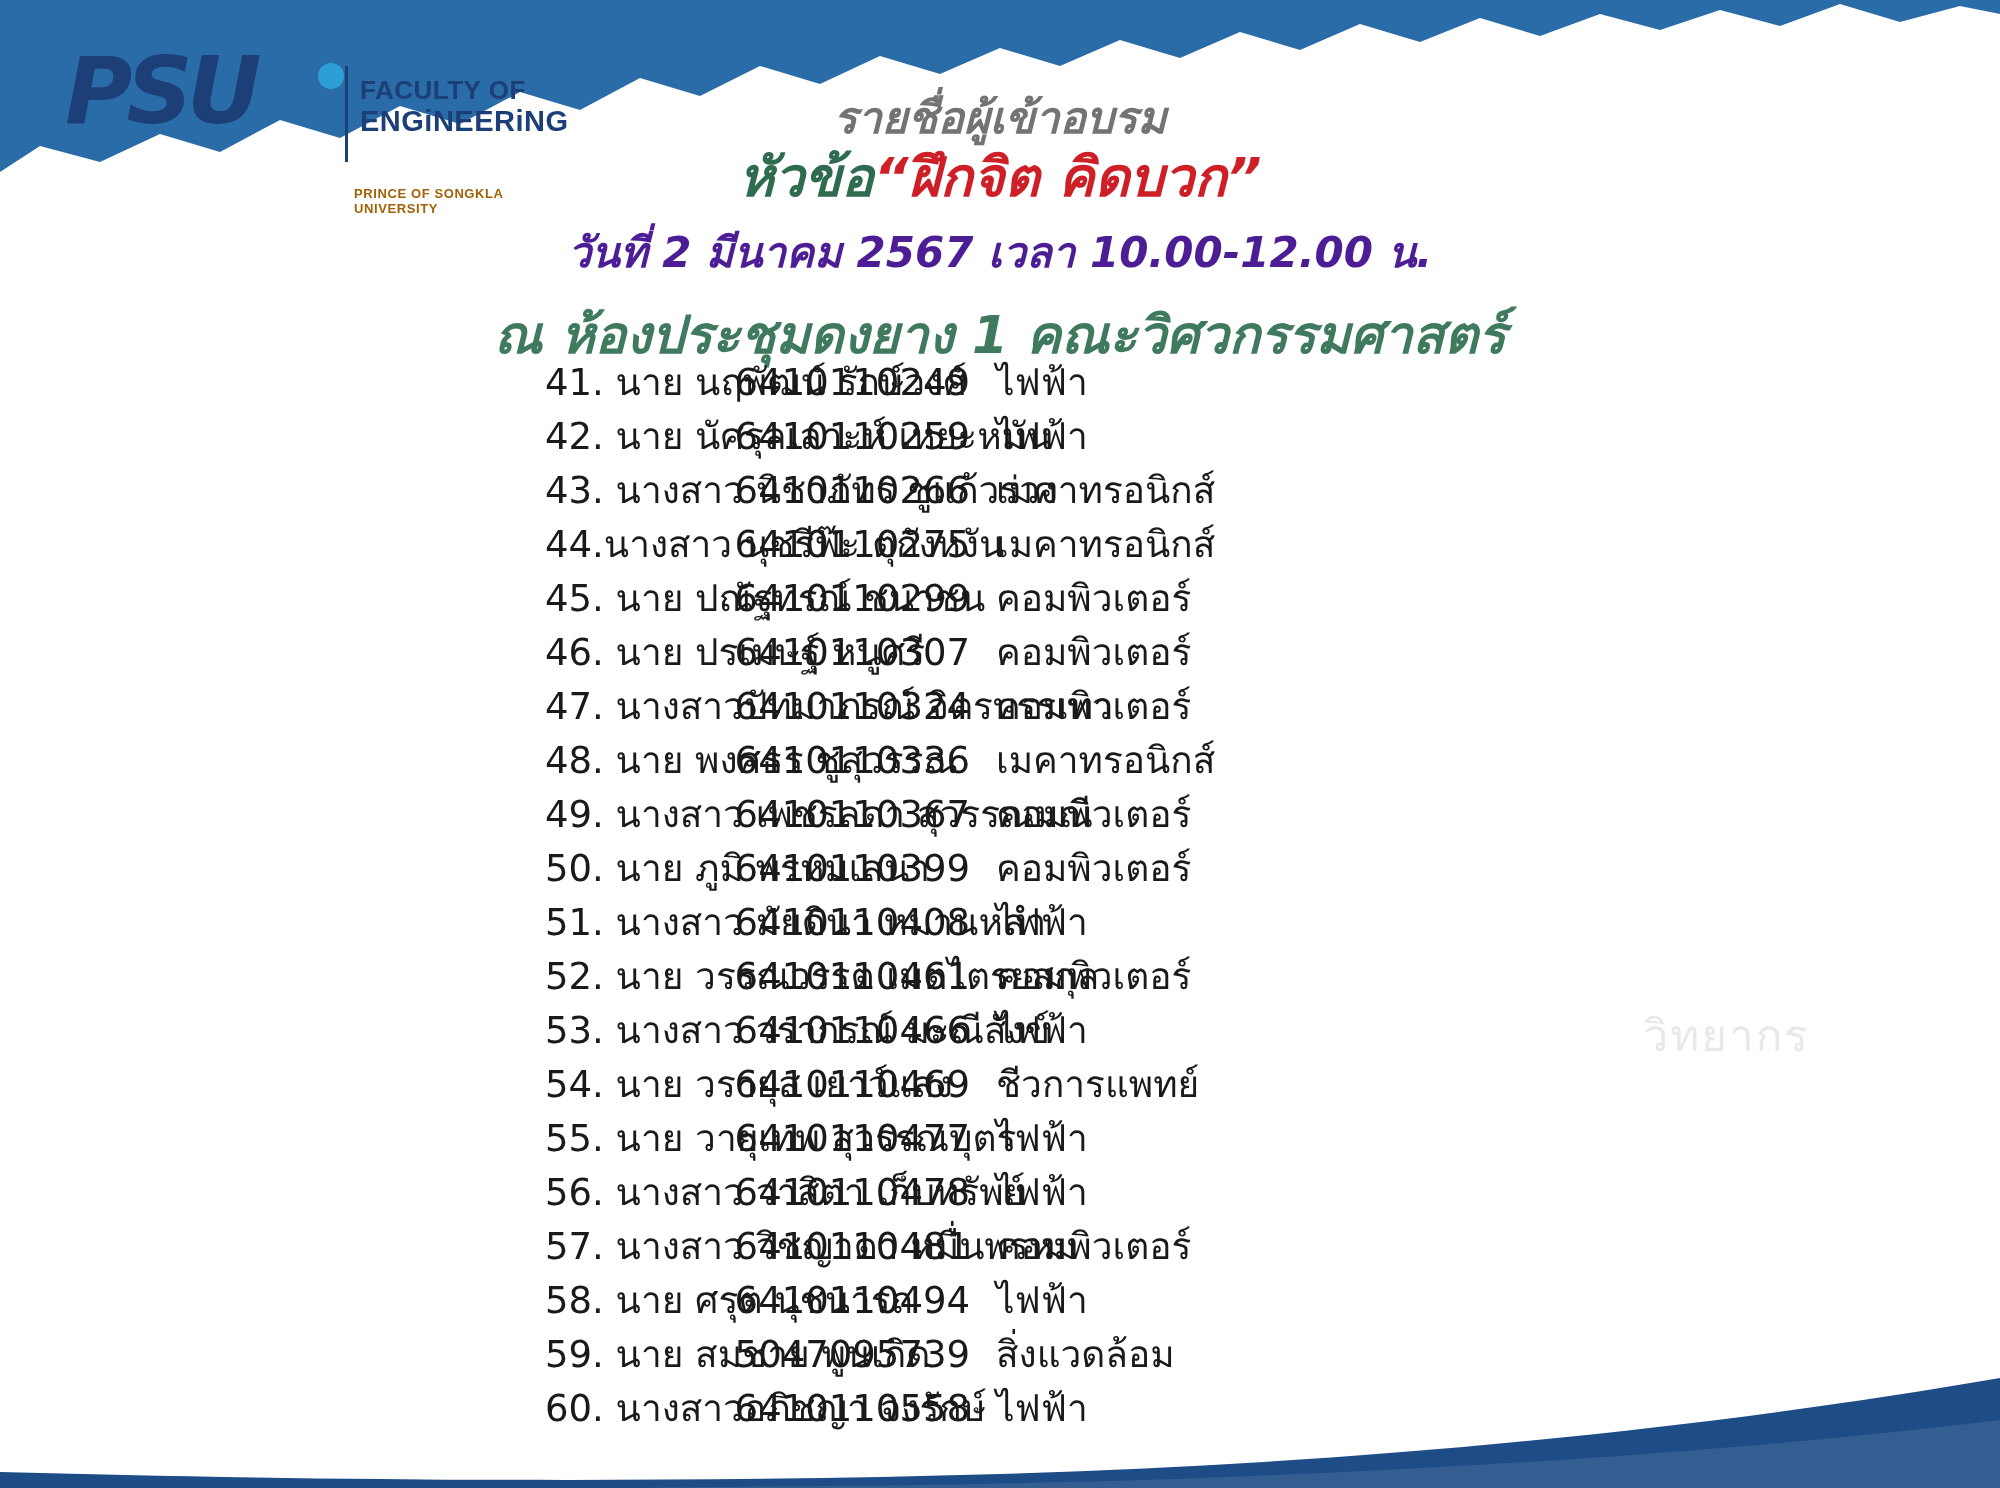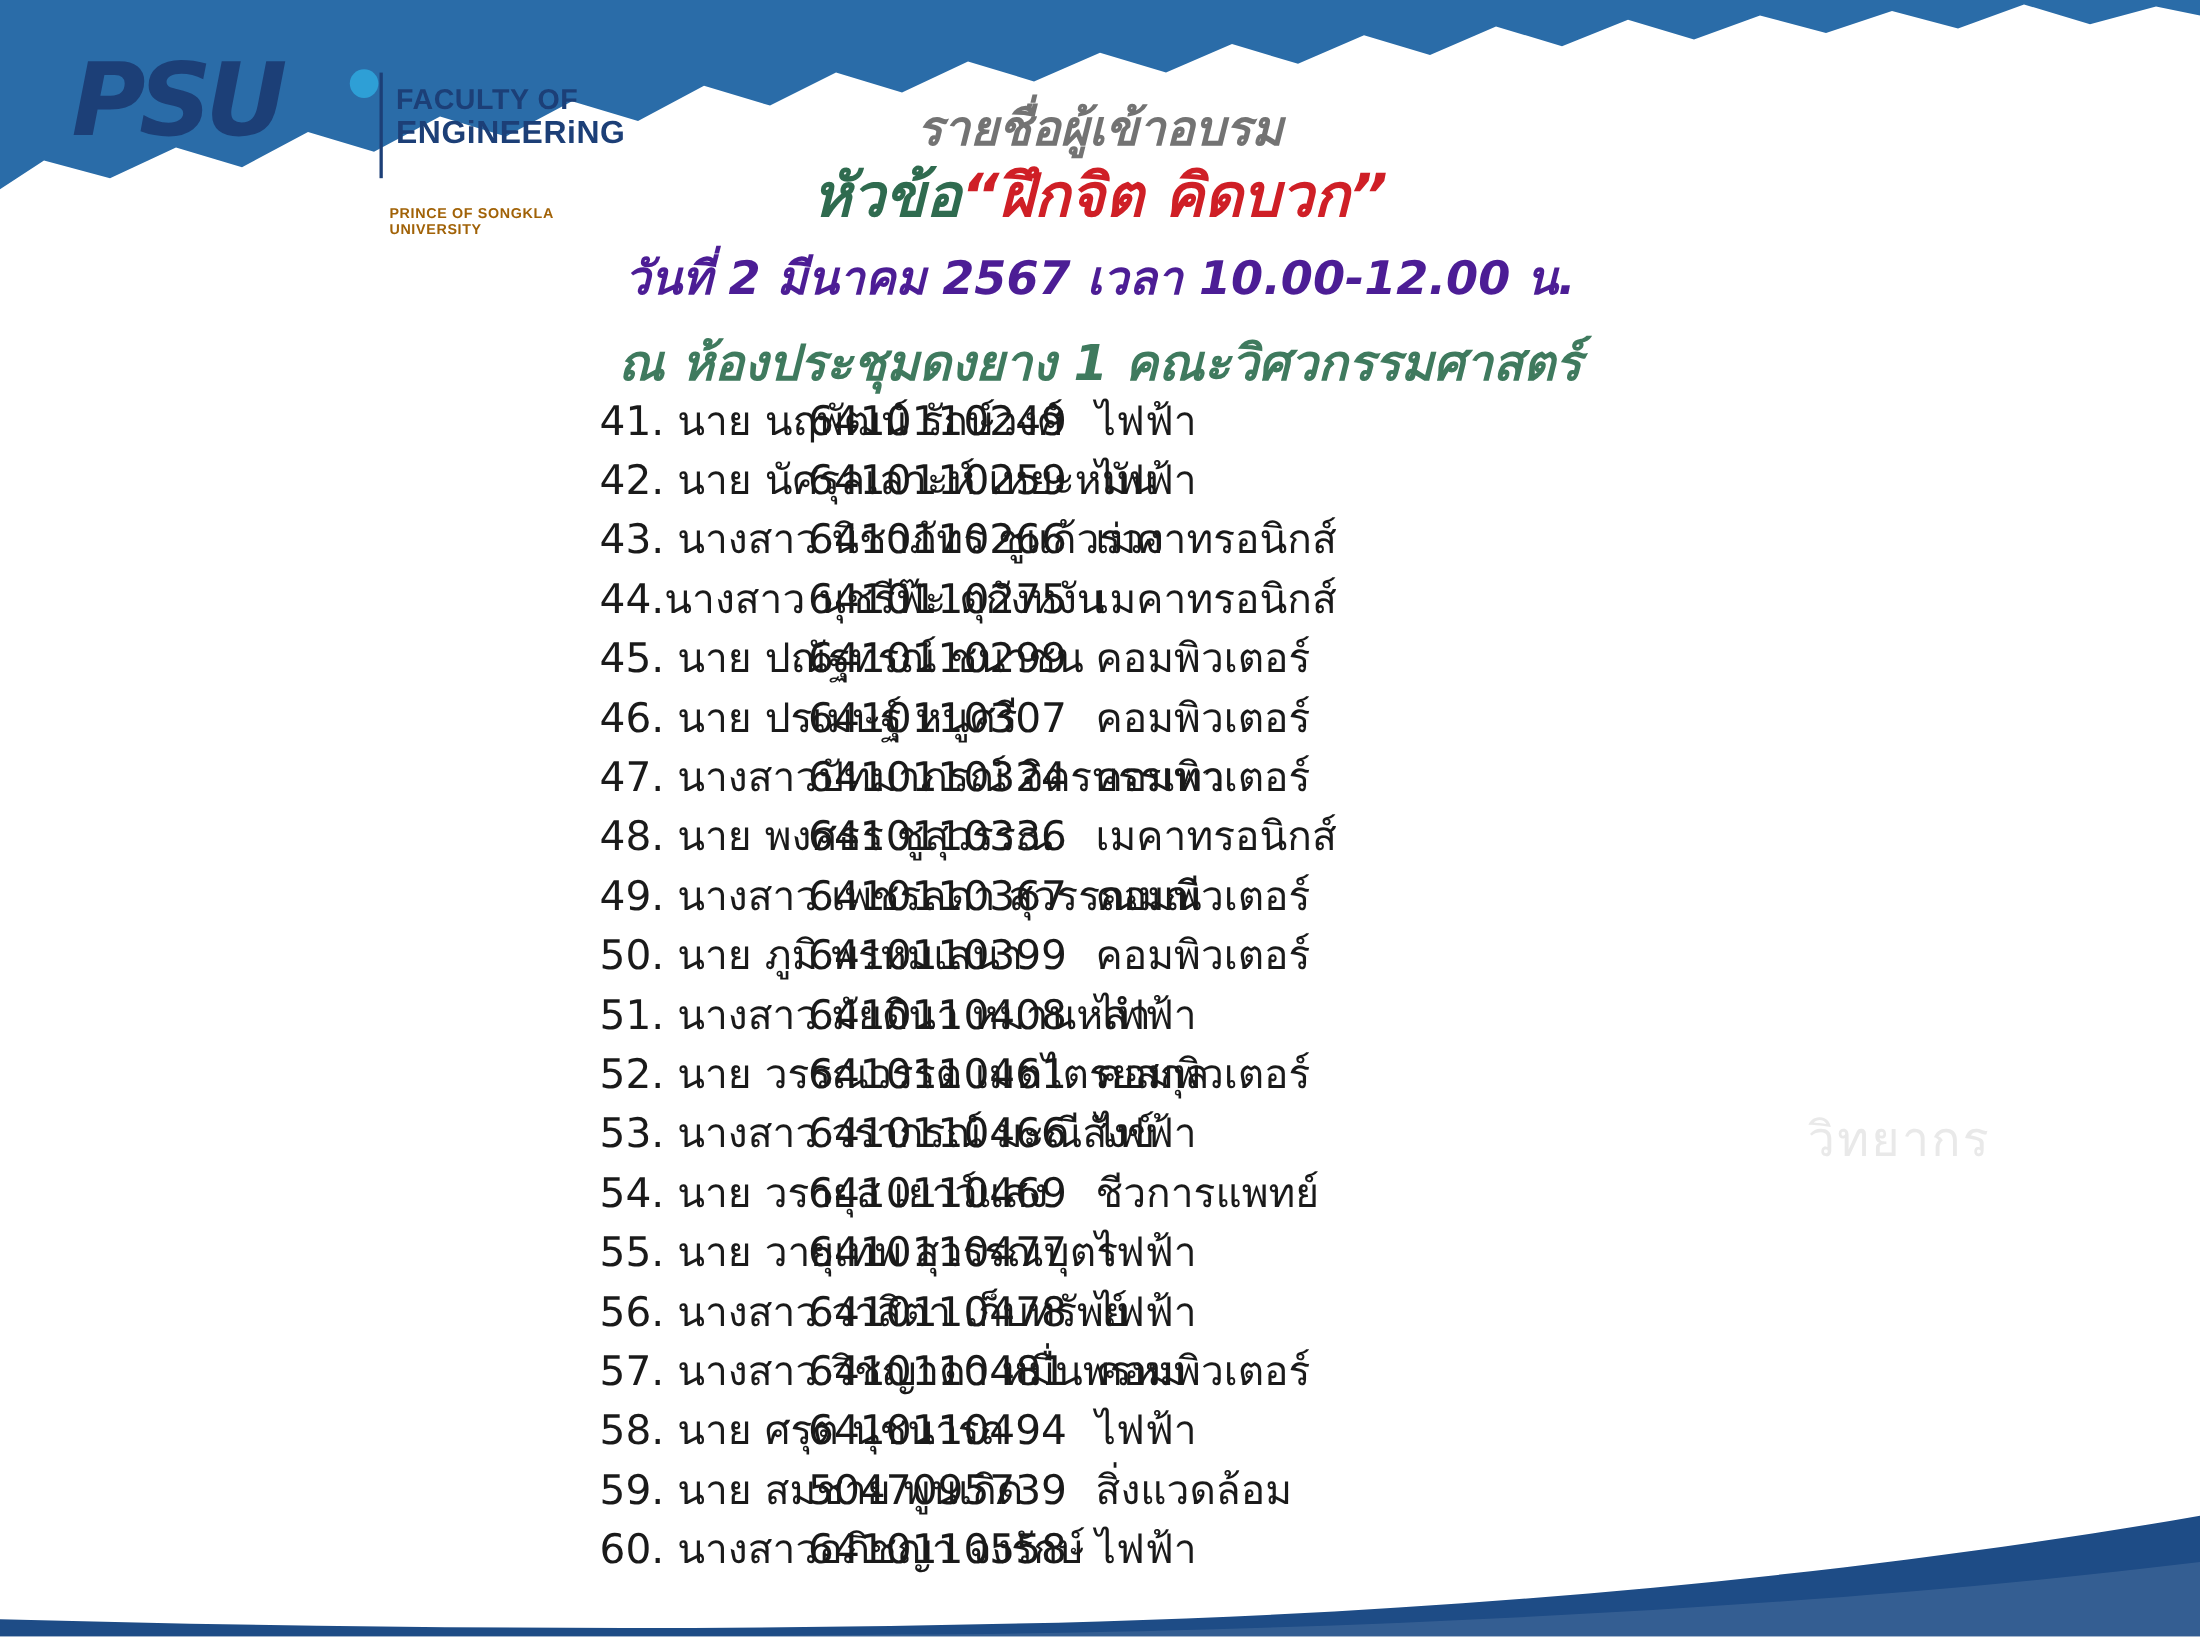--- a/index.html
+++ b/index.html
@@ -120,21 +120,21 @@
     font-style: italic;
     font-weight: bold;
     font-size: 42px;
     color: #4c1d95;
     margin-top: 10px;
   }
   .title-line4 {
     font-family: "DejaVu Sans", sans-serif;
     font-style: italic;
     font-weight: bold;
-    font-size: 45px;
+    font-size: 52px;
     color: #3f7a5e;
     margin-top: 8px;
   }
 
   
   .watermark {
     position: absolute;
     right: 190px;
     top: 1000px;
     font-family: "DejaVu Sans", sans-serif;

